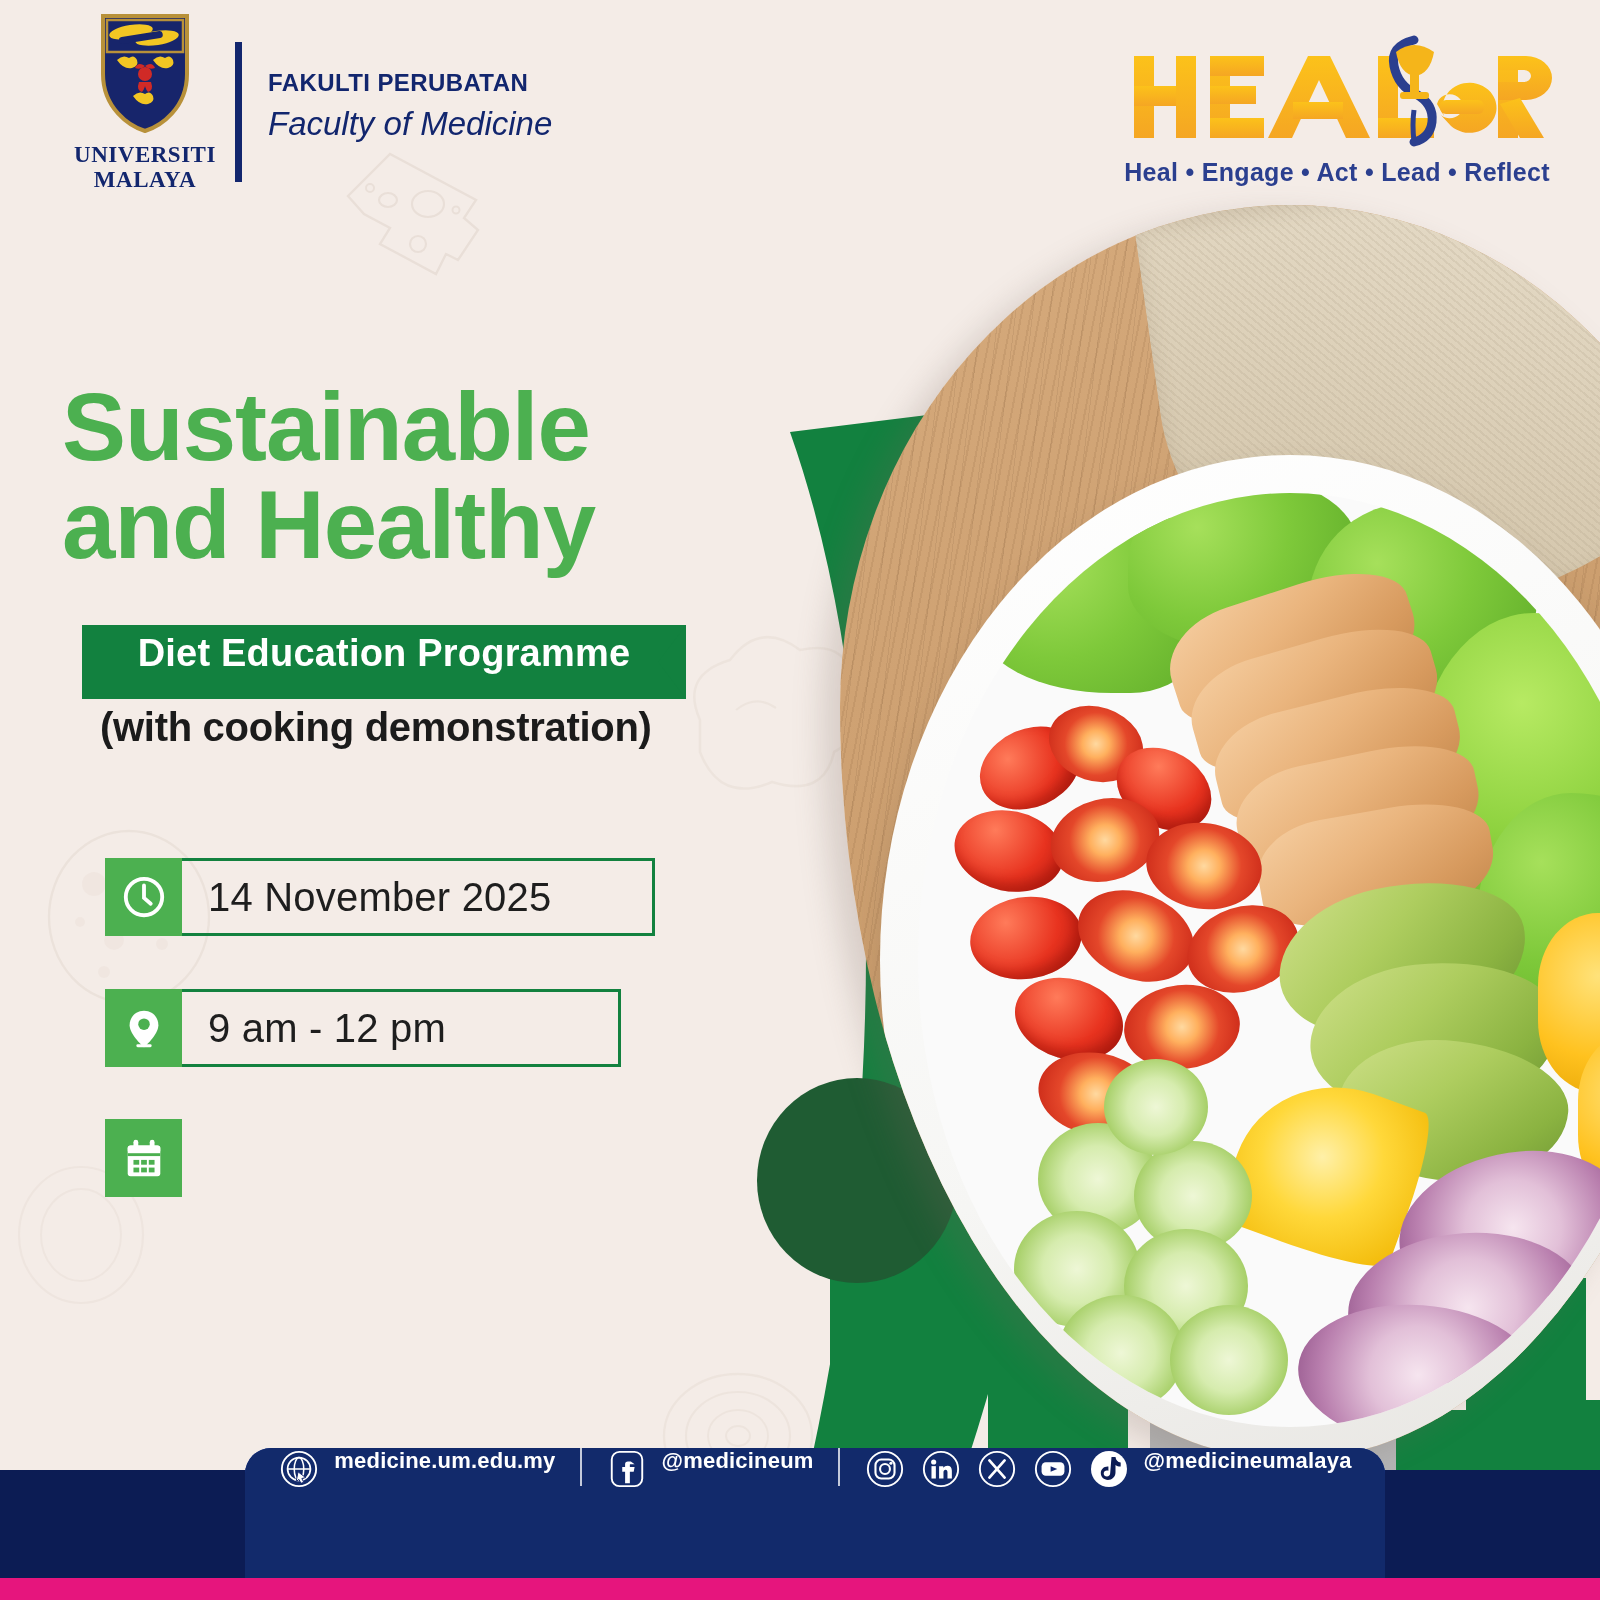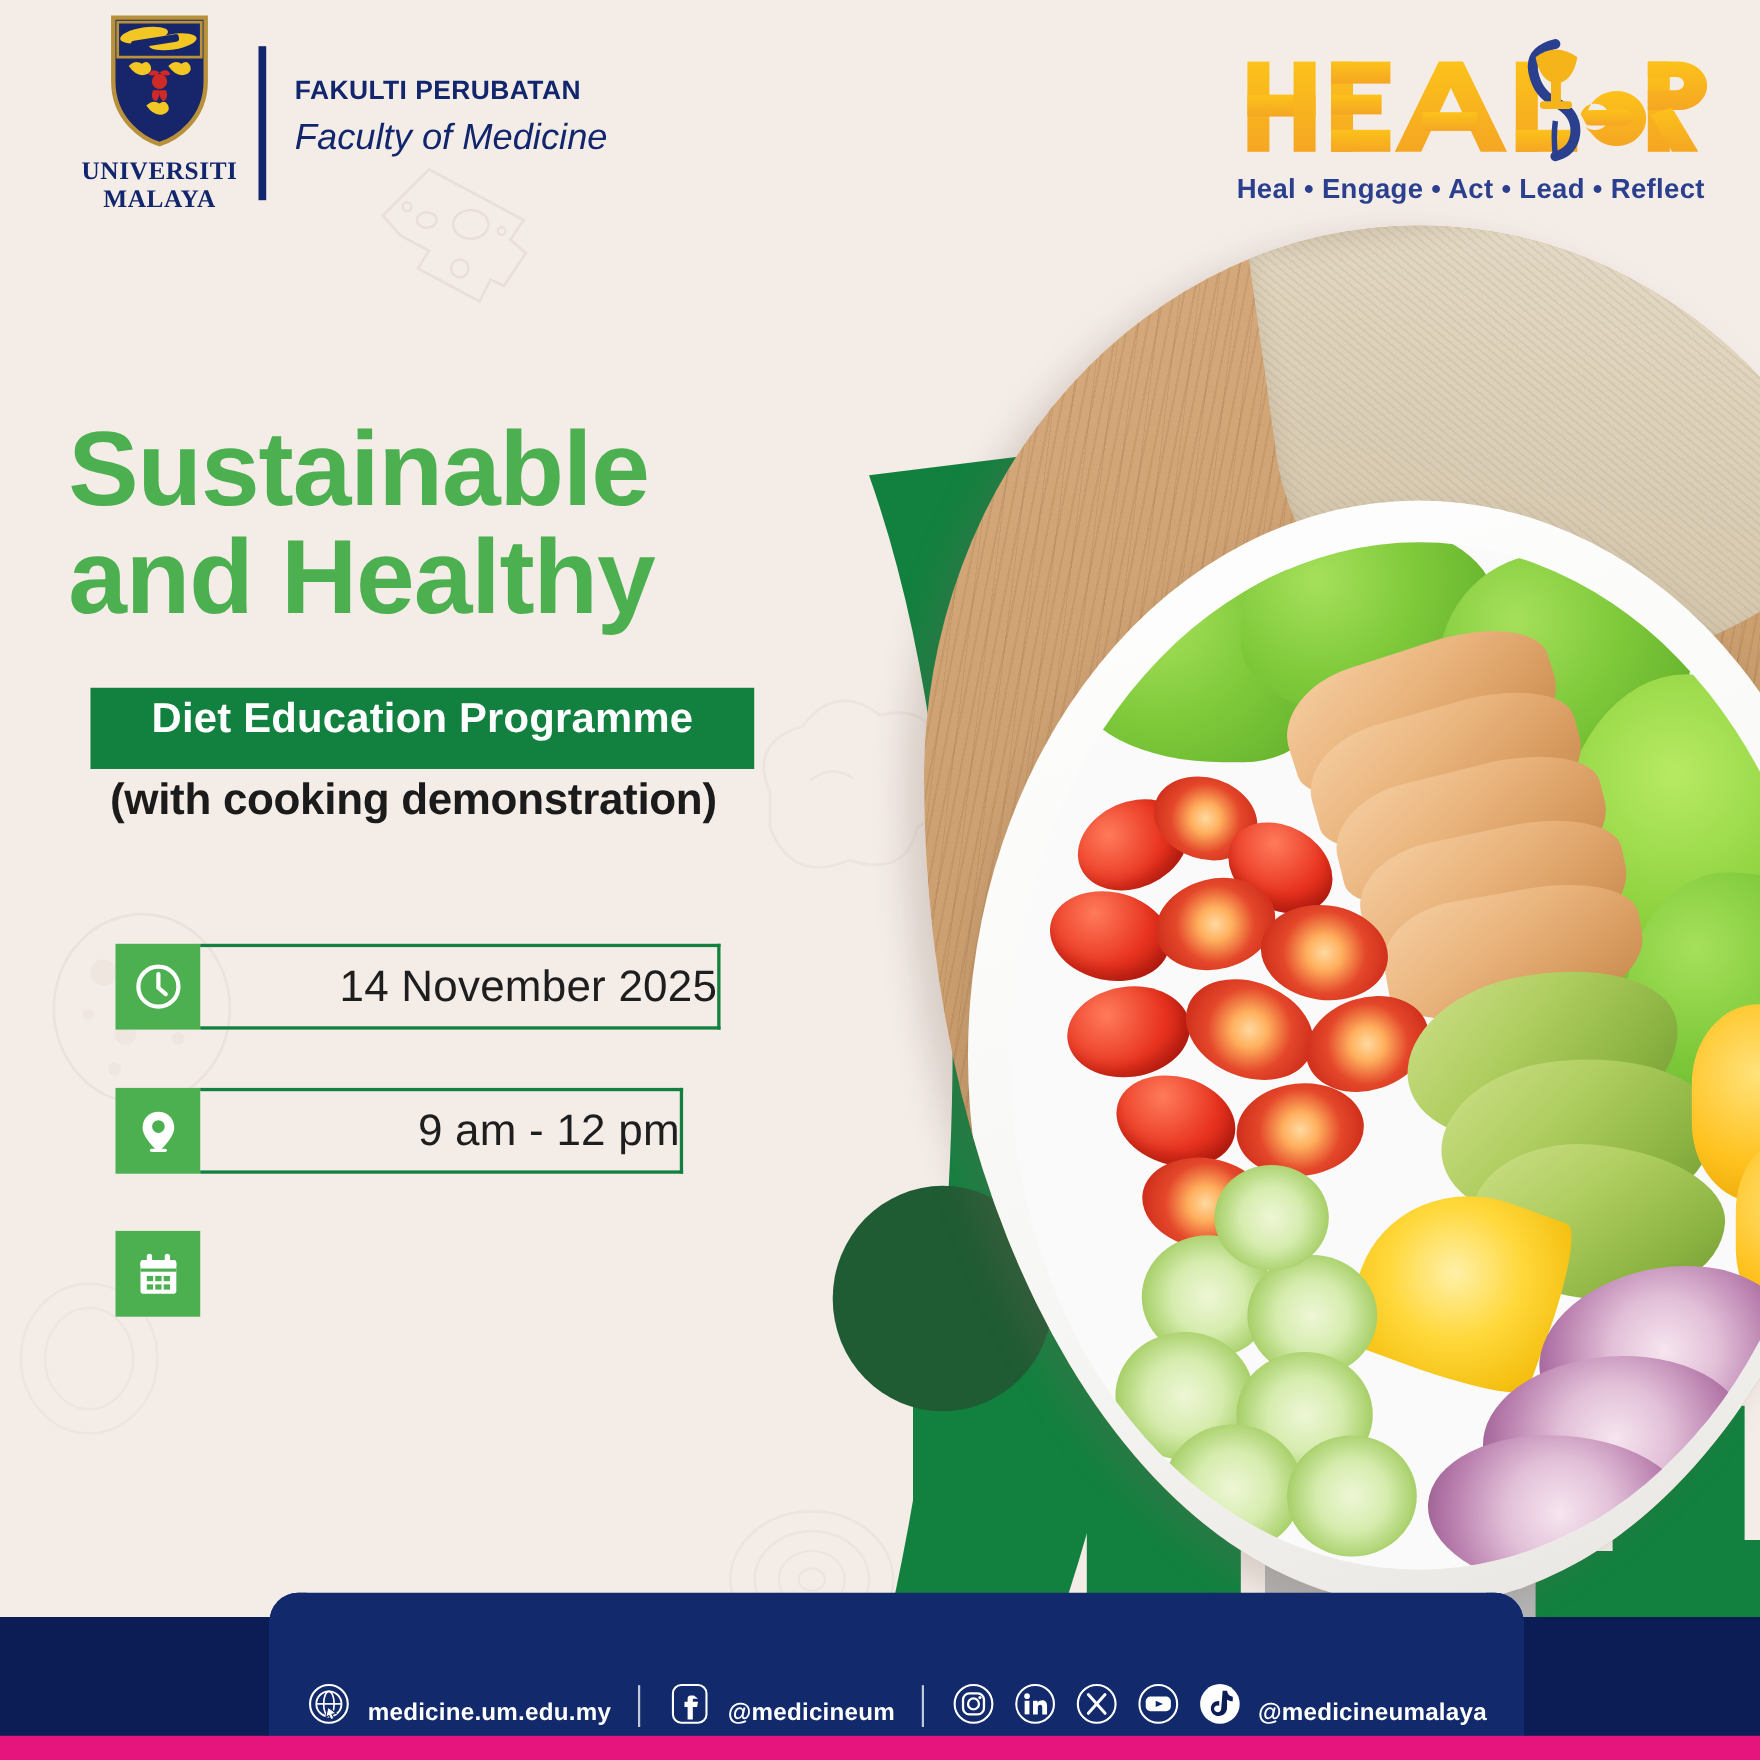--- a/index.html
+++ b/index.html
@@ -99,34 +99,34 @@
   .ribbon-txt{position:absolute;left:82px;top:625px;width:604px;height:56px;
      display:flex;align-items:center;justify-content:center;
      color:#ffffff;font-size:38px;letter-spacing:.2px;font-weight:bold;}
   .subnote{position:absolute;left:100px;top:705px;color:#1b1b1b;
      font-size:40px;font-weight:bold;letter-spacing:-.3px;}
 
   
   .inforow{position:absolute;height:78px;display:flex;align-items:stretch;}
   .infoicon{width:77px;background:#4cb050;display:flex;align-items:center;justify-content:center;}
   .infobox{flex:1;border:3px solid #12813f;border-left:none;display:flex;align-items:center;
-     padding-left:26px;background:rgba(255,255,255,0);justify-content:flex-end;}
+     padding-left:26px;background:rgba(255,255,255,0);}
   .infotxt{font-size:40px;color:#1e1e1e;letter-spacing:.2px;}
 
   
   .footwing{position:absolute;left:0;top:1470px;width:1600px;height:110px;background:#0c1c54;}
   .footband{position:absolute;left:245px;top:1448px;width:1140px;height:132px;background:#122a6b;
      border-radius:26px 26px 0 0;}
   .foldL{position:absolute;left:245px;top:1448px;width:34px;height:132px;background:#1a3a96;
      border-radius:26px 0 0 0;}
   .foldR{position:absolute;left:1351px;top:1448px;width:34px;height:132px;background:#1a3a96;
      border-radius:0 26px 0 0;}
   .pinkbar{position:absolute;left:0;top:1578px;width:1600px;height:22px;background:#e6157d;}
   .footrow{position:absolute;left:245px;top:1448px;width:1140px;height:122px;
-     display:flex;align-items:flex-end;justify-content:center;gap:14px;}
+     display:flex;align-items:flex-start;justify-content:center;gap:14px;}
   .foottxt{color:#fff;font-size:22px;font-weight:bold;letter-spacing:.2px;}
   .vsep{width:2px;height:38px;background:rgba(255,255,255,.75);margin:0 10px;}
   .sico{width:42px;height:42px;display:flex;align-items:center;justify-content:center;}
 
   .lime{position:absolute;left:96px;top:1516px;width:66px;height:36px;}
 </style>
 </head>
 <body>
 
 <div id="poster">

